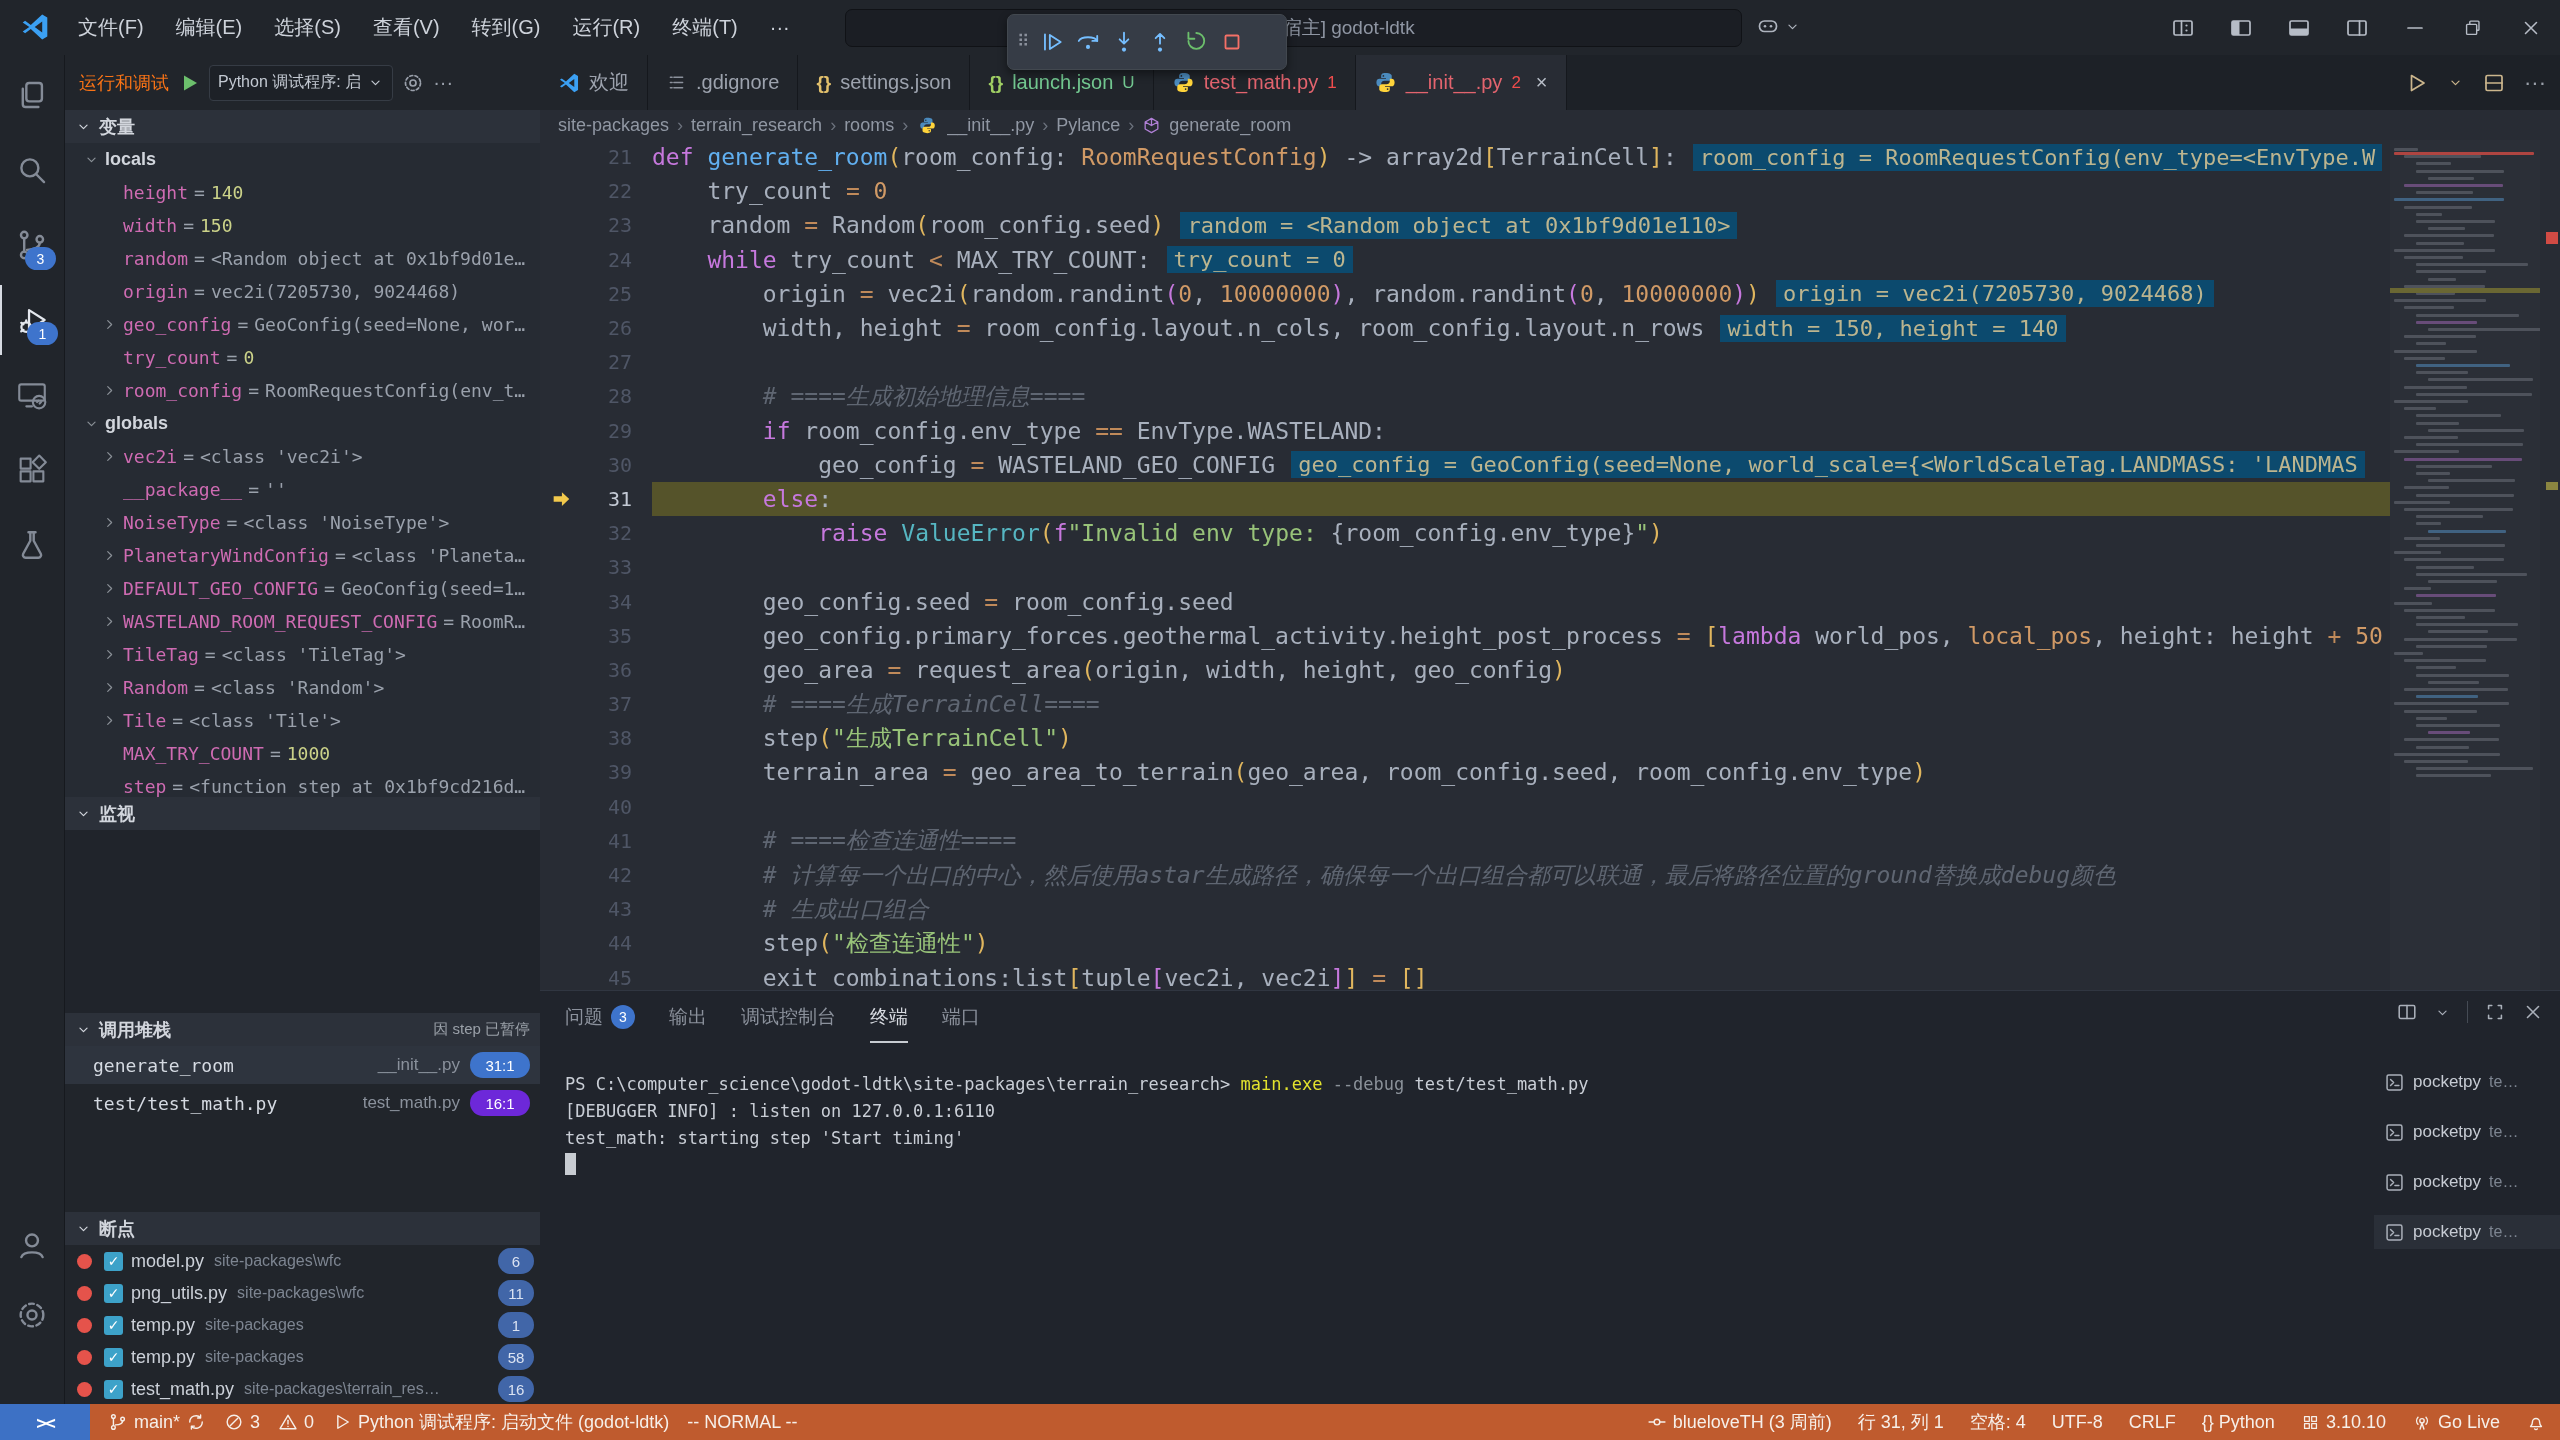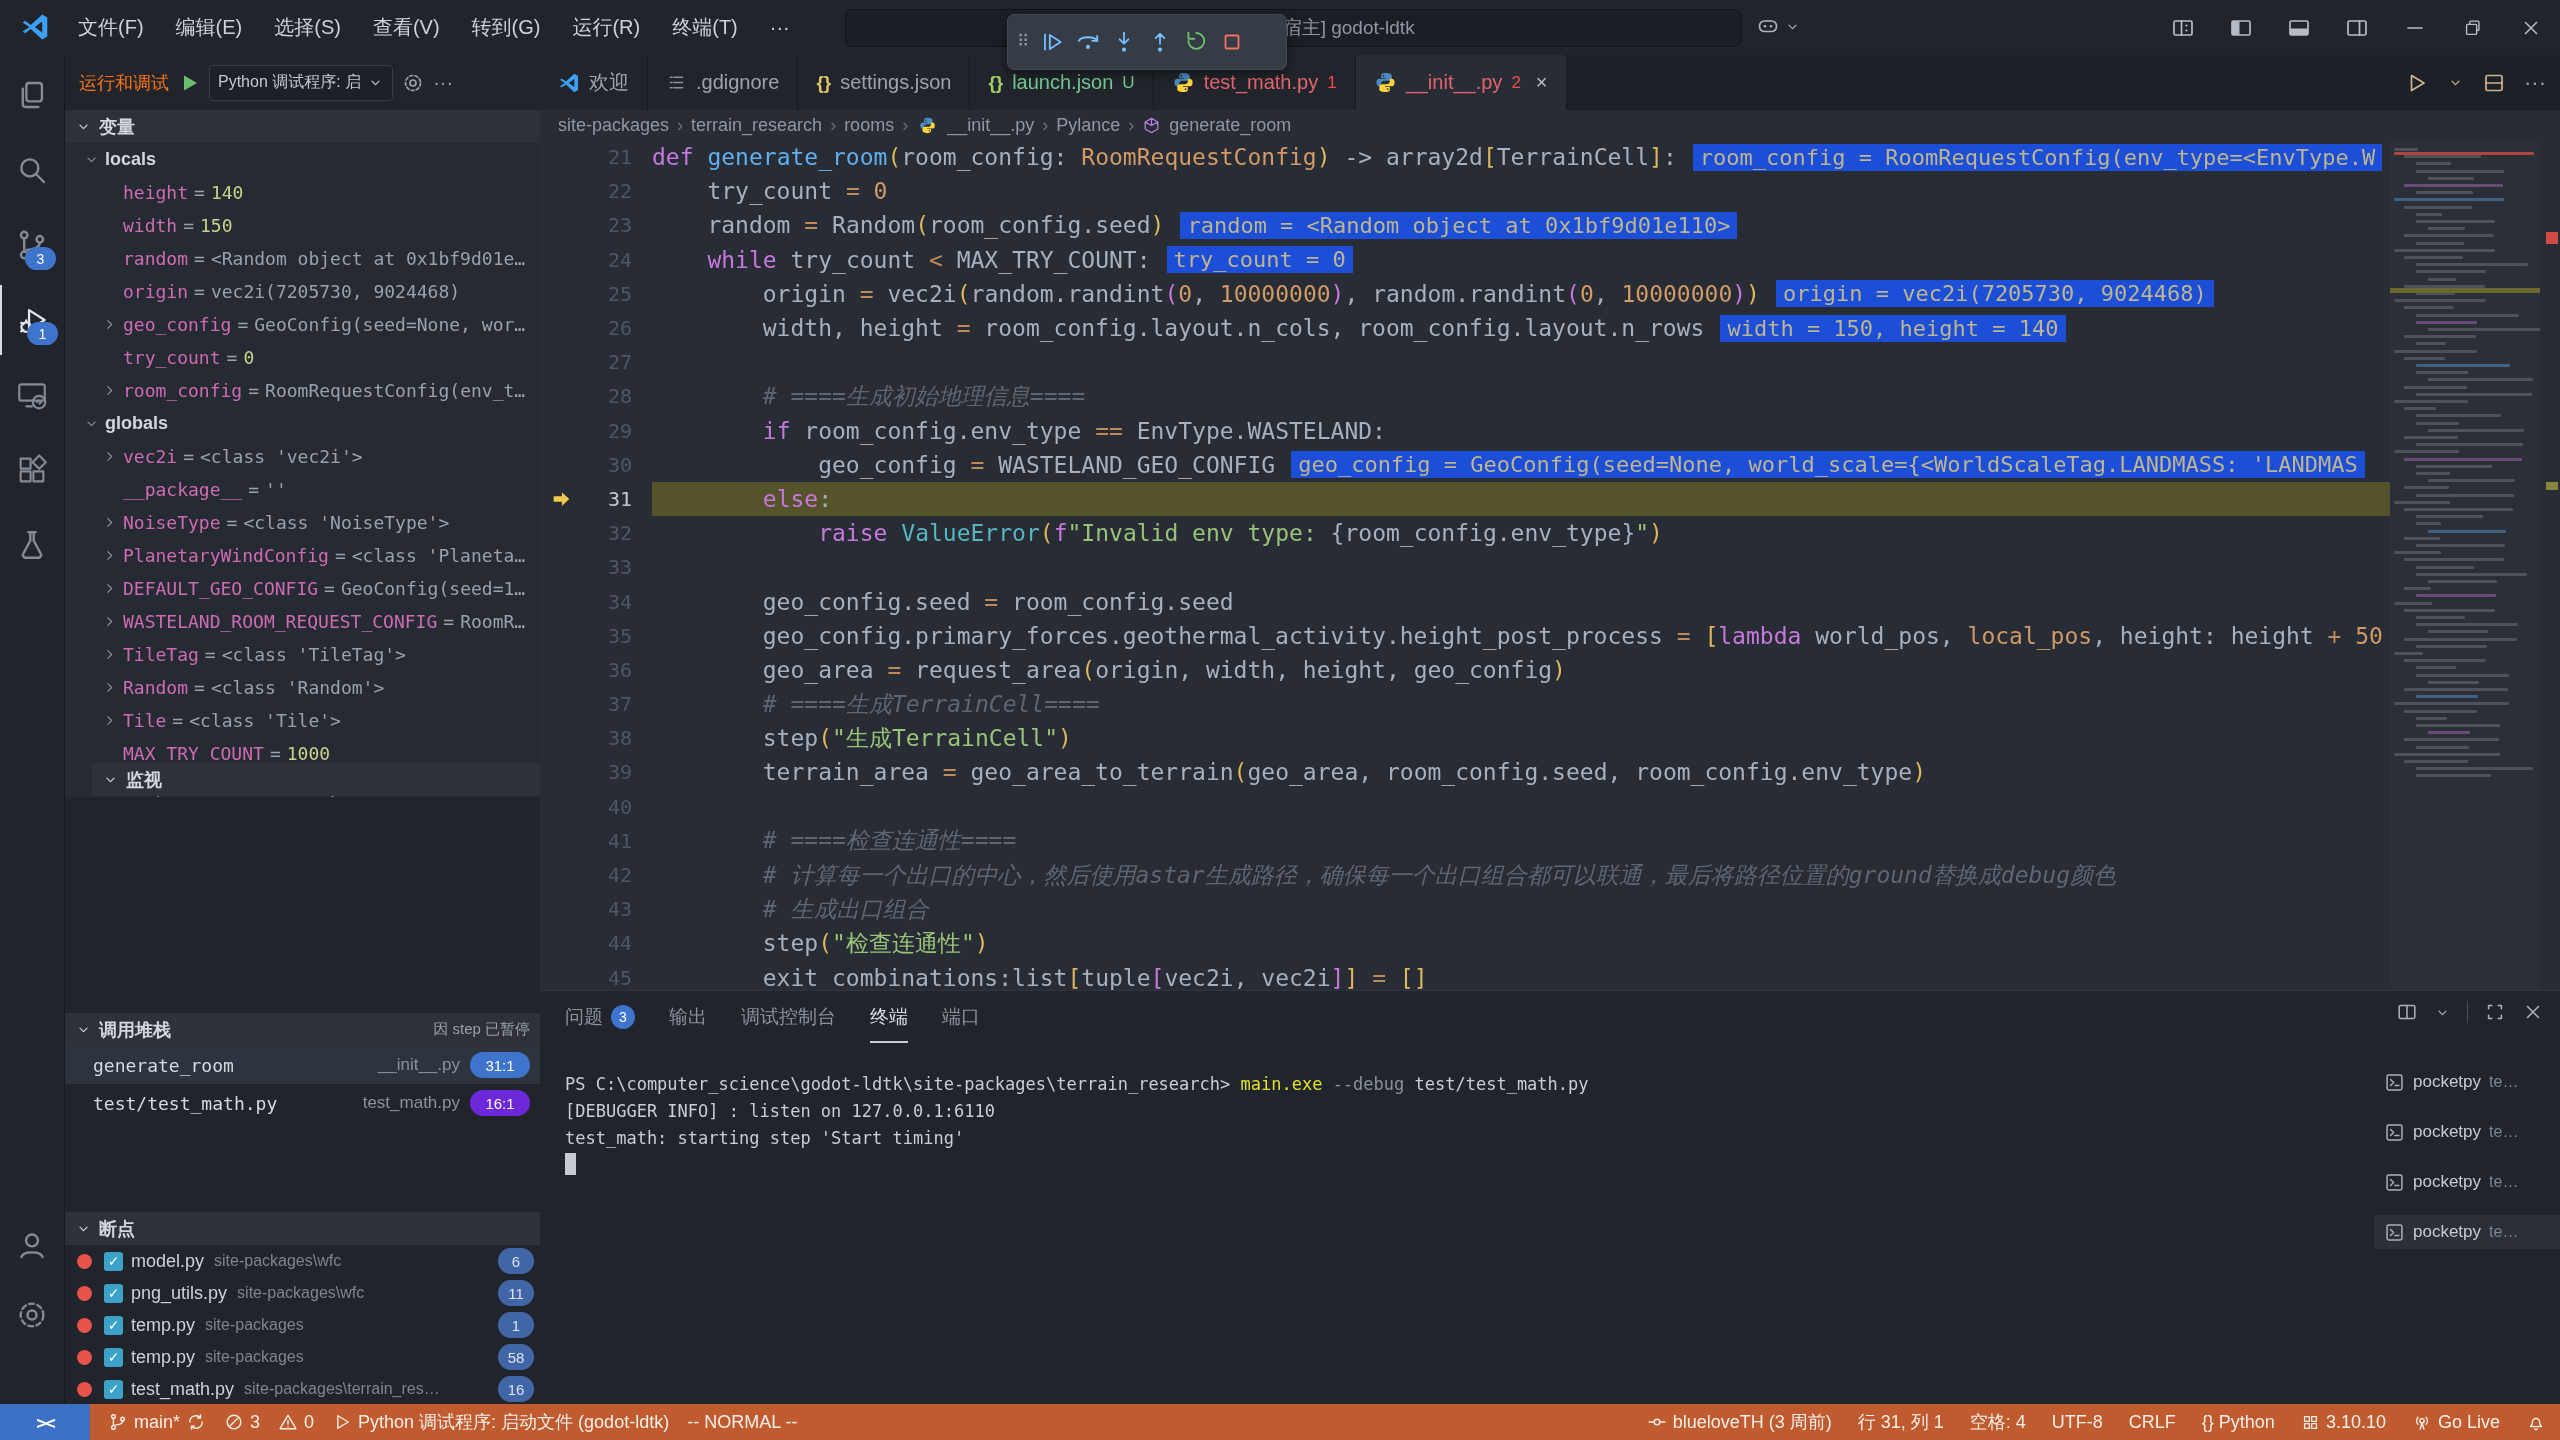--- a/index.html
+++ b/index.html
@@ -71,21 +71,21 @@
   #editor{position:absolute;left:540px;top:140px;width:2020px;height:850px;background:#282c34;overflow:hidden;}
   #code{position:absolute;left:0;top:0;width:1850px;height:855px;overflow:hidden;}
   .crow{display:flex;height:34.2px;align-items:center;justify-content:flex-end;}
   .gutter{flex:0 0 112px;display:flex;align-items:center;height:100%;}
   .gmark{width:42px;display:flex;justify-content:center;}
   .gnum{width:50px;text-align:right;color:#4f5666;font-size:20px;font-family:"DejaVu Sans Mono","Liberation Mono",monospace;}
   .crow.cur .gnum{color:#c3c9d4;}
   .ccontent{flex:1;height:100%;display:flex;align-items:center;overflow:hidden;white-space:pre;
             font-family:"DejaVu Sans Mono","Liberation Mono",monospace;font-size:23px;}
   .crow.cur .ccontent{background:#55532a;}
-  .hint{margin-left:16px;background:#1d4ed8;color:#bcb58f;padding:1px 7px;font-size:22px;white-space:pre;flex:0 0 auto;}
+  .hint{margin-left:16px;background:#0c4a6e;color:#bcb58f;padding:1px 7px;font-size:22px;white-space:pre;flex:0 0 auto;}
   .tk-kw{color:#c678dd;}.tk-fn{color:#61afef;}.tk-cls{color:#d19a66;}.tk-num{color:#d19a66;}
   .tk-str{color:#98c379;}.tk-cm{color:#5f6672;font-style:italic;}.tk-op{color:#c08a5a;}
   .tk-br{color:#e0b65e;}.tk-br2{color:#c678dd;}.tk-cyan{color:#56b6c2;}.tk-param{color:#d19a66;}.tk-fg{color:#a8b0bd;}
   #minimap{position:absolute;right:20px;top:0;width:150px;height:855px;background:#2b2f37;overflow:hidden;}
   .mbar{position:absolute;height:3px;border-radius:1px;background:#cdd3dd;opacity:.22;}
   #ruler{position:absolute;right:0;top:0;width:20px;height:855px;}
   
   #panel{position:absolute;left:540px;top:990px;width:2020px;height:414px;background:#20242c;border-top:1px solid #303641;}
   #panel-tabs{position:absolute;left:25px;top:0;height:52px;display:flex;align-items:center;gap:34px;font-size:19px;color:#8b919c;}
   .ptab{display:flex;align-items:center;gap:8px;height:52px;}
@@ -496,21 +496,21 @@
           <span class="vval num">1000</span>
         </div>
         <div class="vrow" style="padding-left: 36px;">
           <span class="chev"></span>
           <span class="vname">step</span>
           <span class="veq">=</span>
           <span class="vval">&lt;function step at 0x1bf9cd216d…</span>
         </div>
       </div>
 
-    <div class="sec-header" style="top:708px;margin-left:27px;">
+    <div class="sec-header" style="top:742px;">
       <span class="chev-d">
           <svg viewBox="0 0 24 24" width="17" height="17" fill="none" stroke="currentColor" stroke-width="1.7" stroke-linecap="round" stroke-linejoin="round">
             <path d="M7 10l5 5 5-5"></path>
           </svg>
         </span>
       <span>监视</span>
     </div>
     <div id="watch-body"></div>
 
     <div class="sec-header" style="top:958px;">

